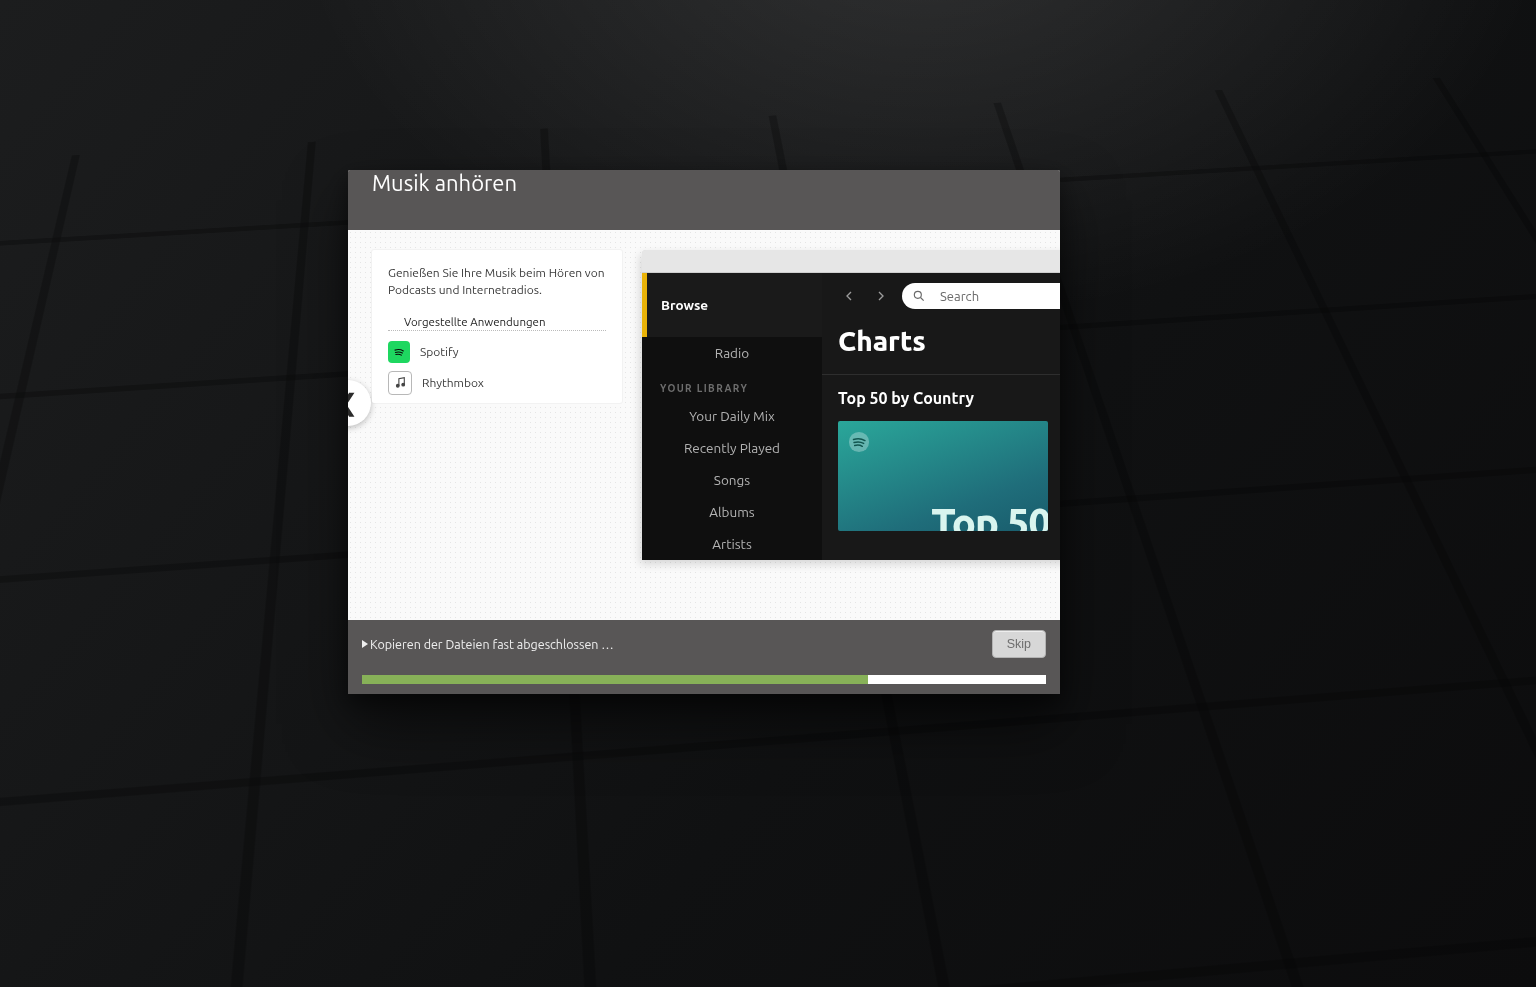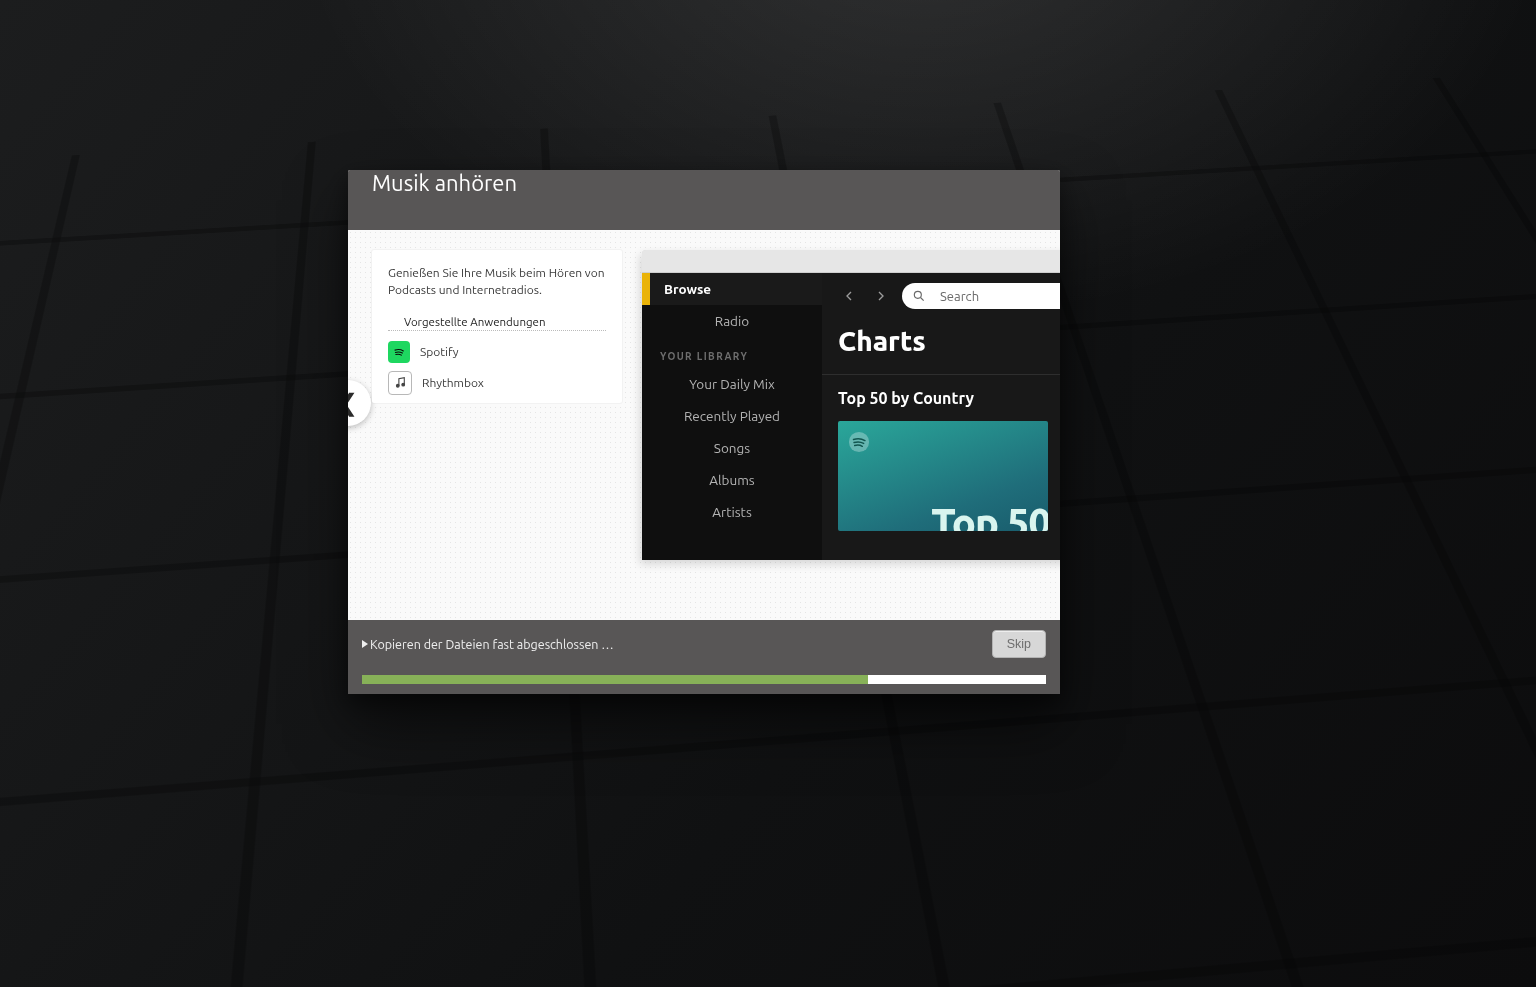--- a/index.html
+++ b/index.html
@@ -70,21 +70,21 @@
   
   .preview-win{
     position:absolute;left:294px;top:20px;width:520px;height:310px;
     background:#dadada;border-radius:4px 0 0 0;
     box-shadow:-2px 4px 10px rgba(0,0,0,.15);
     overflow:hidden;
   }
   .preview-win .pbar{height:22px;background:#e6e6e6;border-bottom:1px solid #cfcfcf;}
   .preview-body{display:flex;height:calc(100% - 22px);}
   .sp-side{width:180px;background:#0f0f0f;color:#b3b3b3;font-size:13.5px;}
-  .sp-side .sel{border-left:8px solid #eab308;background:#1a1a1a;color:#fff;padding:8px 14px;font-weight:600;}
+  .sp-side .sel{border-left:5px solid #eab308;background:#1a1a1a;color:#fff;padding:24px 14px;font-weight:600;}
   .sp-side .it{padding:8px 18px;text-align:center;}
   .sp-side .lib{padding:14px 18px 6px;font-size:10px;letter-spacing:1.4px;color:#6e6e6e;font-weight:700;}
   .sp-main{flex:1;background:#181818;color:#fff;position:relative;padding:0 16px;}
   .sp-nav{display:flex;align-items:center;gap:10px;padding:10px 0;}
   .navarr{width:22px;height:22px;display:flex;align-items:center;justify-content:center;color:#9c9c9c;}
   .sp-search{flex:1;height:26px;background:#fff;border-radius:14px;display:flex;align-items:center;padding:0 10px;gap:14px;color:#6a6a6a;font-size:13px;}
   .sp-search svg{width:14px;height:14px;flex:none}
   .sp-title{font-size:28px;font-weight:800;margin:6px 0 18px;}
   .sp-sub{font-size:16px;font-weight:700;margin:0 0 14px;}
   .divline{height:1px;background:#2e2e2e;margin:0 -16px 14px;}

